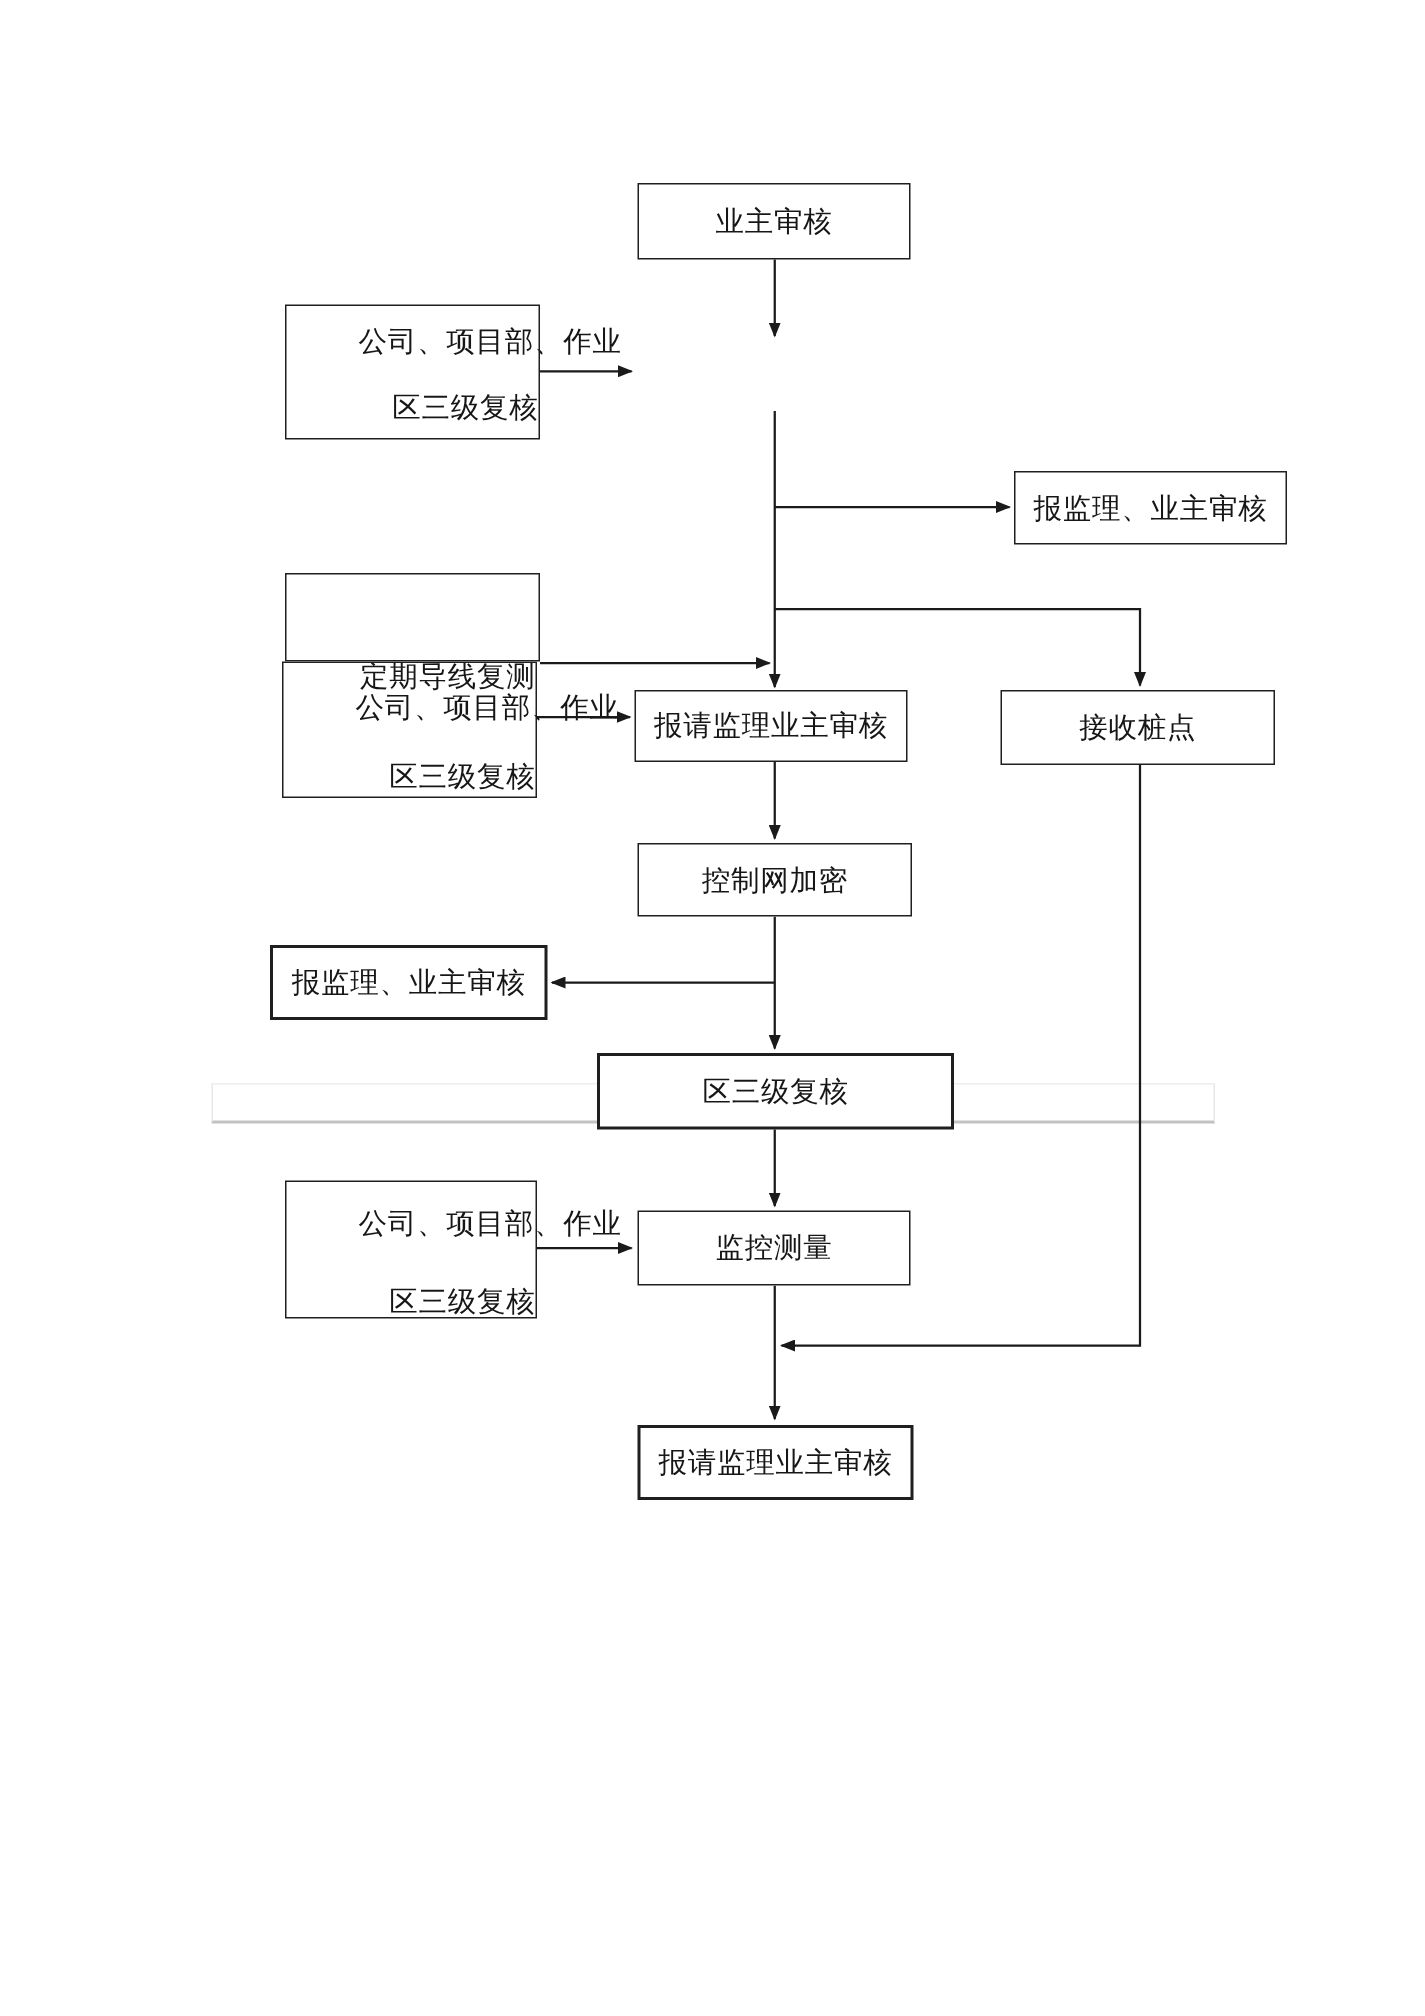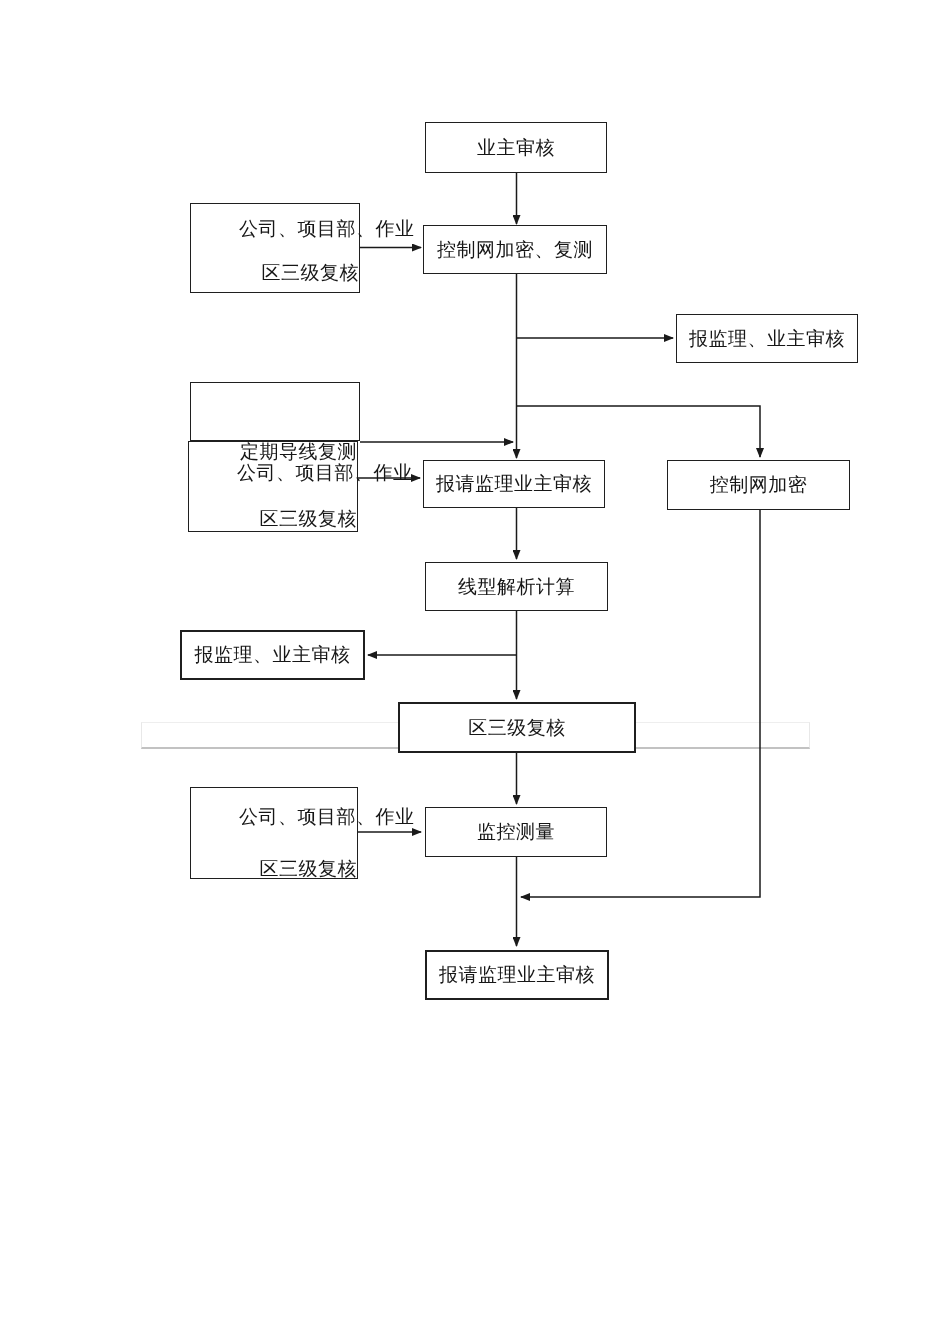--- a/index.html
+++ b/index.html
@@ -82,46 +82,43 @@
 
   <div class="box" style="left:425px; top:122px; width:180px; height:49px">
     <span>业主审核</span>
   </div>
 
   <div class="box multi" style="left:190px; top:203px; width:168px; height:88px">
     <span class="line" style="top:14px">公司、项目部、作业</span>
     <span class="line" style="top:58px">区三级复核</span>
   </div>
 
-  <div class="box" style="left:423px; top:225px; width:182px; height:47px">
-    <span>控制网加密、复测</span>
-  </div>
 
   <div class="box" style="left:676px; top:314px; width:180px; height:47px">
     <span>报监理、业主审核</span>
   </div>
 
   <div class="box" style="left:190px; top:382px; width:168px; height:57px"></div>
 
   <div class="box multi" style="left:188px; top:441px; width:168px; height:89px">
     <span class="line" style="top:-1px">定期导线复测</span>
     <span class="line" style="top:20px">公司、项目部、作业</span>
     <span class="line" style="top:66px">区三级复核</span>
   </div>
 
   <div class="box" style="left:423px; top:460px; width:180px; height:46px">
     <span>报请监理业主审核</span>
   </div>
 
   <div class="box" style="left:667px; top:460px; width:181px; height:48px">
-    <span>控制网加密</span>
+    <span>接收桩点</span>
   </div>
 
   <div class="box" style="left:425px; top:562px; width:181px; height:47px">
-    <span>线型解析计算</span>
+    <span>控制网加密</span>
   </div>
 
   <div class="box thick" style="left:180px; top:630px; width:181px; height:46px">
     <span>报监理、业主审核</span>
   </div>
 
   <div class="box thick" style="left:398px; top:702px; width:234px; height:47px">
     <span>区三级复核</span>
   </div>
 

